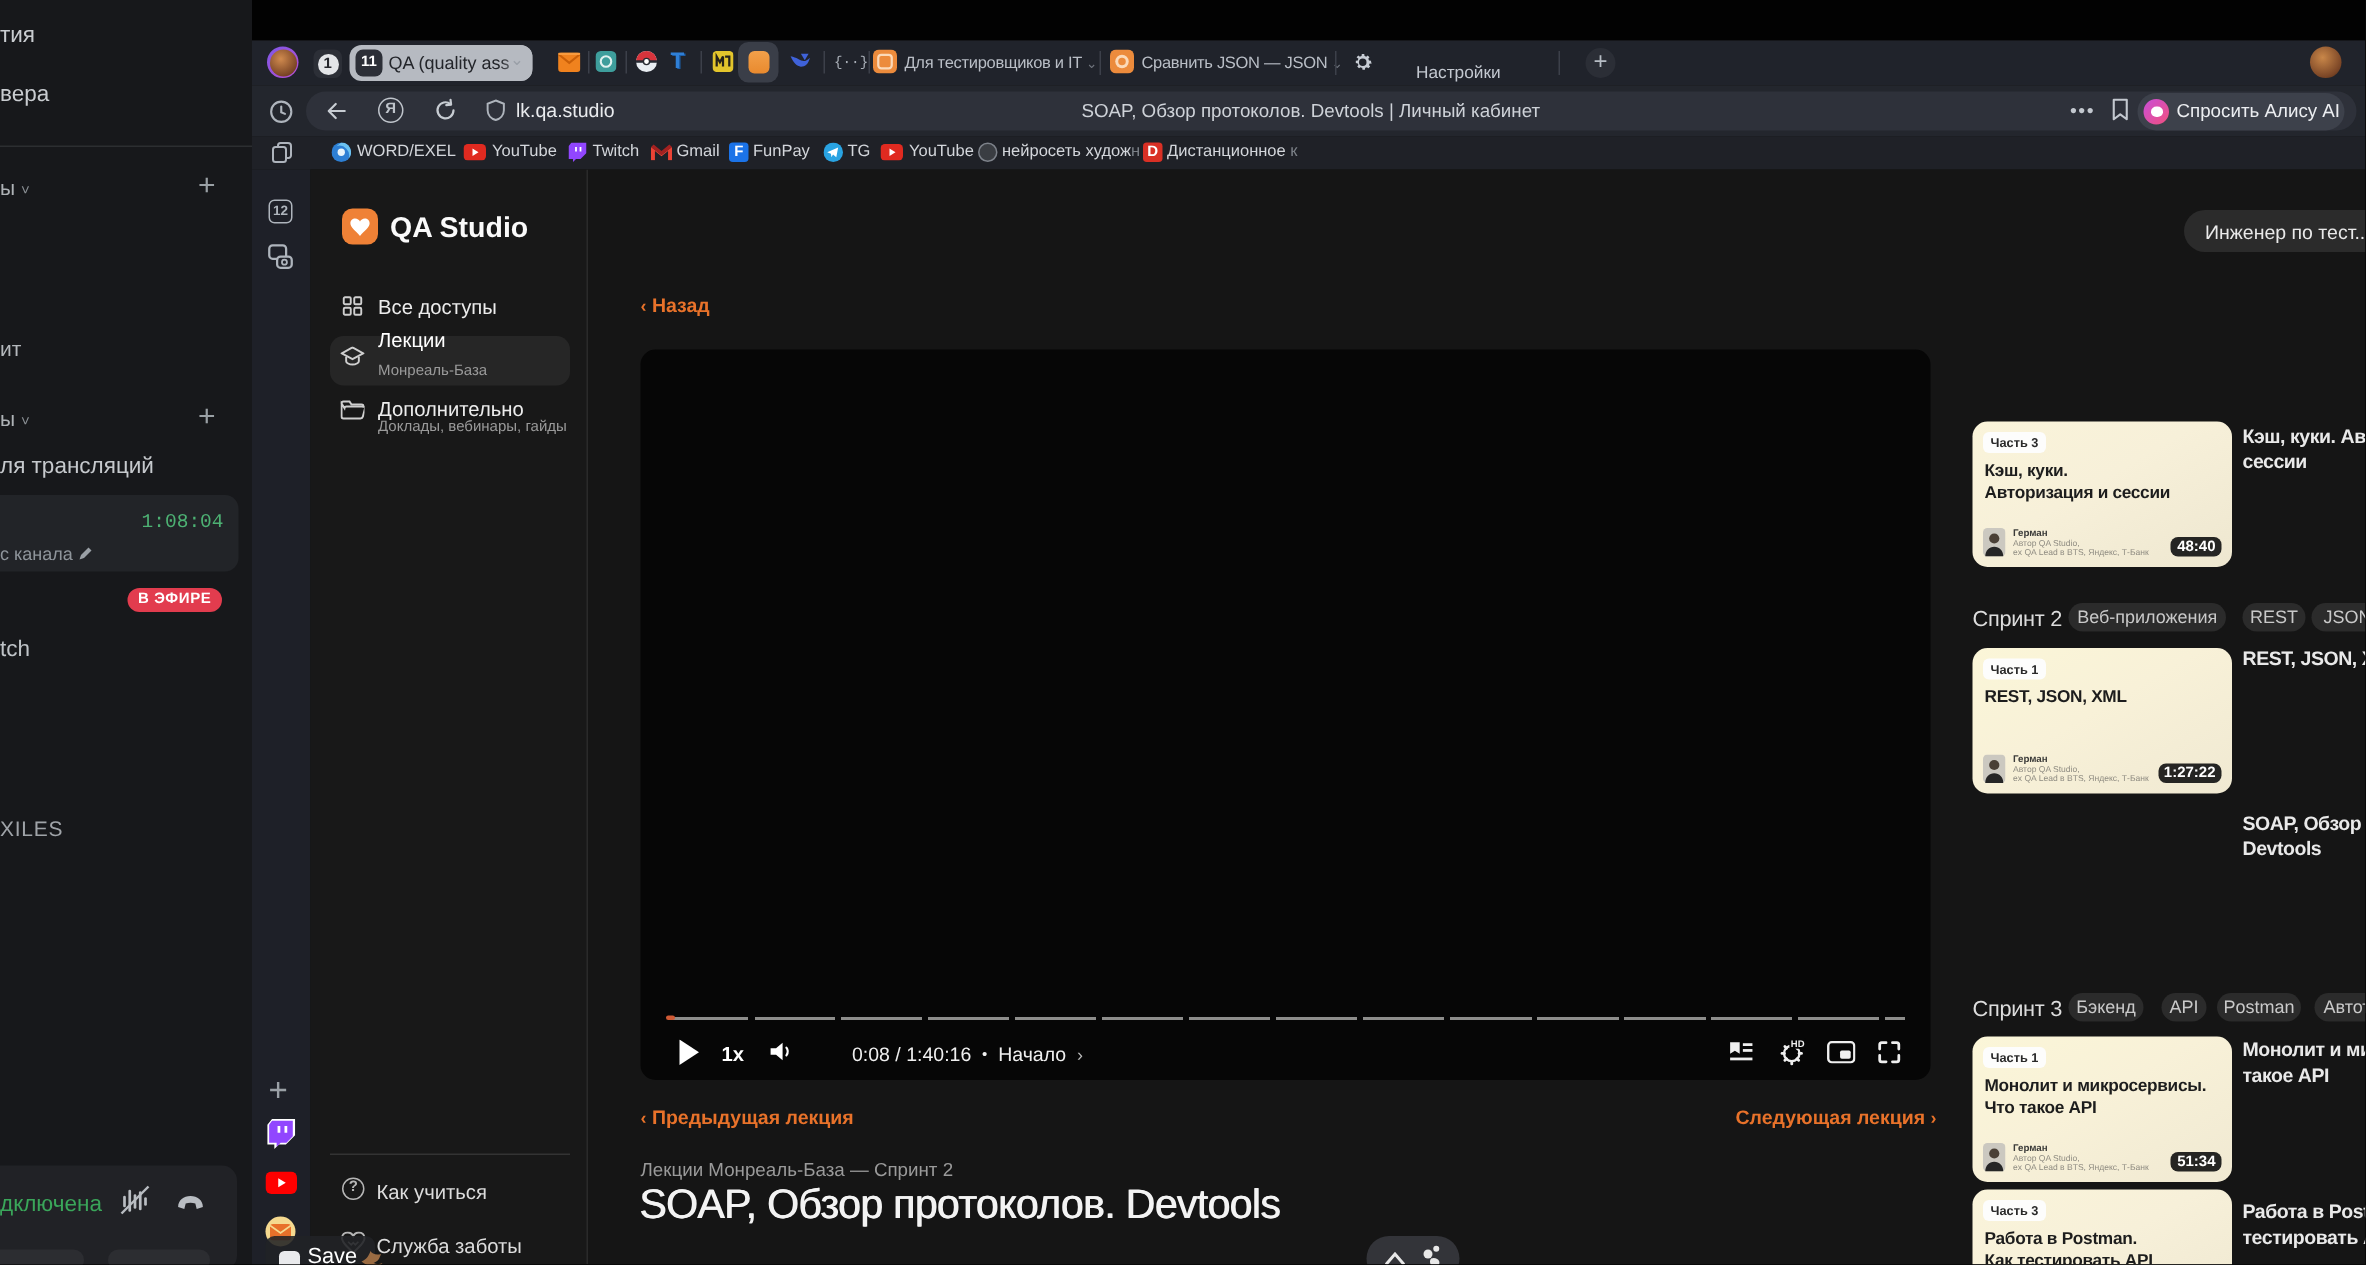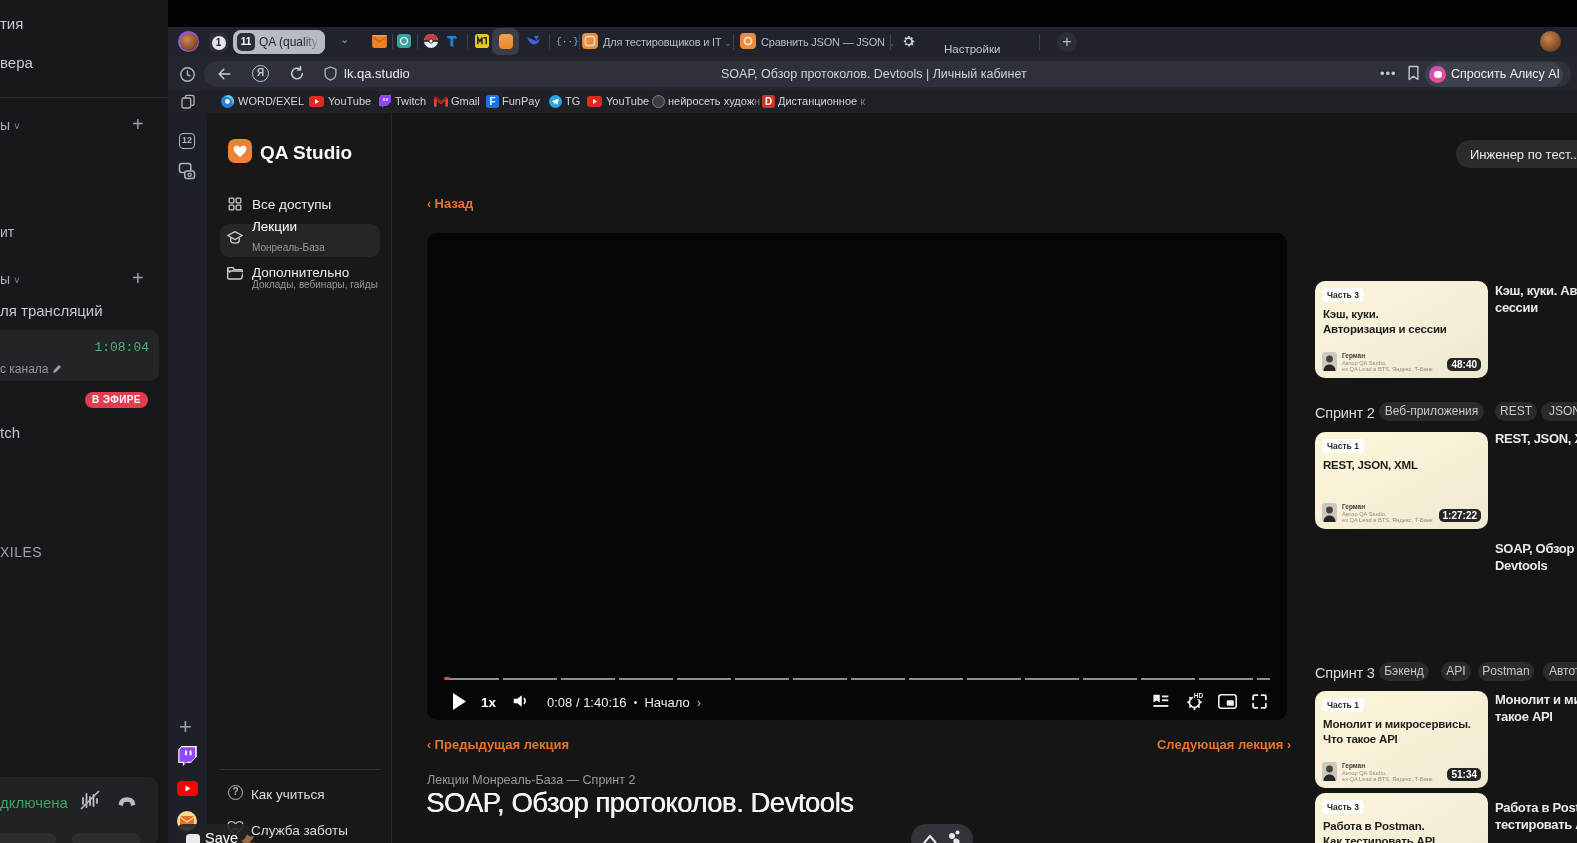--- a/index.html
+++ b/index.html
@@ -69,21 +69,21 @@
   <div class="abs" id="tabbar" style="left:0;top:27px;width:1409px;height:30px;background:#20232b">
 
     <div class="abs" style="left:10px;top:4px;width:21px;height:21px;border-radius:50%;background:linear-gradient(135deg,#7e57e8,#b84fd0);padding:1.5px">
       <div style="width:18px;height:18px;border-radius:50%;background:radial-gradient(circle at 40% 35%,#d08a4e,#7a4526 70%,#4a2a16)"></div>
     </div>
 
     <div class="abs" style="left:41px;top:6px;width:19px;height:19px;background:#2c2f37;border-radius:5px">
       <div class="abs" style="left:2.5px;top:2.5px;width:14px;height:14px;border-radius:50%;background:#e3e5e8;color:#24262c;font-size:10px;font-weight:bold;text-align:center;line-height:14px">1</div>
     </div>
 
-    <div class="abs" style="left:65px;top:3px;width:92px;height:24px;background:#b6bac1;border-radius:8px;overflow:hidden">
+    <div class="abs" style="left:65px;top:3px;width:122px;height:24px;background:#b6bac1;border-radius:8px;overflow:hidden">
       <div class="abs" style="left:4px;top:3px;width:18px;height:18px;background:#2c2f37;border-radius:5px;color:#fff;font-size:10px;font-weight:bold;text-align:center;line-height:18px">11</div>
       <div class="abs nowrap" style="left:26px;top:5px;font-size:12px;color:#23252a">QA (quality ass</div>
       <div class="abs" style="right:0;top:0;width:22px;height:24px;background:linear-gradient(90deg,rgba(182,186,193,0),#b6bac1 80%)"></div>
     </div>
     <div class="abs nowrap" style="left:172px;top:6px;color:#9aa0a8;font-size:11px">⌄</div>
 
     <svg class="abs" style="left:204px;top:8px" width="15" height="13" viewBox="0 0 17 15">
         <rect width="17" height="15" rx="2.5" fill="#f0821e"></rect>
         <path d="M0.5 1.5l8 6.5 8-6.5" stroke="#c95f08" stroke-width="1.6" fill="none"></path>
         <rect y="0" width="17" height="2" rx="1" fill="#f89b3e"></rect>
@@ -315,21 +315,21 @@
       <div class="abs" style="left:17px;top:444px;width:6px;height:3px;background:#cf5a35;border-radius:2px"></div>
 
       <svg class="abs" style="left:25px;top:460px" width="15" height="17" viewBox="0 0 15 17">
           <path d="M1 0l13 8.5L1 17z" fill="#fff"></path>
         </svg>
       <div class="abs nowrap" style="left:54px;top:462px;font-size:13.5px;font-weight:bold;color:#fff">1x</div>
       <svg class="abs" style="left:85px;top:460px" width="18" height="16" viewBox="0 0 24 22">
           <path d="M2 8v6h5l6 5V3L7 8z" fill="#fff"></path>
           <path d="M16.5 7.5a6 6 0 0 1 0 7" fill="none" stroke="#fff" stroke-width="2" stroke-linecap="round"></path>
         </svg>
-      <div class="abs nowrap" style="left:120px;top:462px;font-size:13px;color:#efefef">0:08 / 1:40:16&nbsp;&nbsp;<span style="font-size:10px;vertical-align:1px">•</span>&nbsp;&nbsp;Начало&nbsp;&nbsp;<span style="color:#bbb;font-size:12px">›</span></div>
+      <div class="abs nowrap" style="left:141px;top:462px;font-size:13px;color:#efefef">0:08 / 1:40:16&nbsp;&nbsp;<span style="font-size:10px;vertical-align:1px">•</span>&nbsp;&nbsp;Начало&nbsp;&nbsp;<span style="color:#bbb;font-size:12px">›</span></div>
 
       <svg class="abs" style="left:725px;top:461px" width="17" height="15" viewBox="0 0 24 21">
           <path d="M2 1h9v11l-4.5-3L2 12z" fill="#efefef"></path>
           <rect x="14" y="2" width="9" height="2.6" fill="#efefef"></rect>
           <rect x="14" y="7.5" width="9" height="2.6" fill="#efefef"></rect>
           <rect x="2" y="15.5" width="21" height="2.6" fill="#efefef"></rect>
         </svg>
       <svg class="abs" style="left:758px;top:459px" width="19" height="19" viewBox="0 0 24 24">
           <circle cx="12" cy="13" r="6.5" fill="none" stroke="#efefef" stroke-width="2"></circle>
           <g stroke="#efefef" stroke-width="2.4" stroke-linecap="round">

